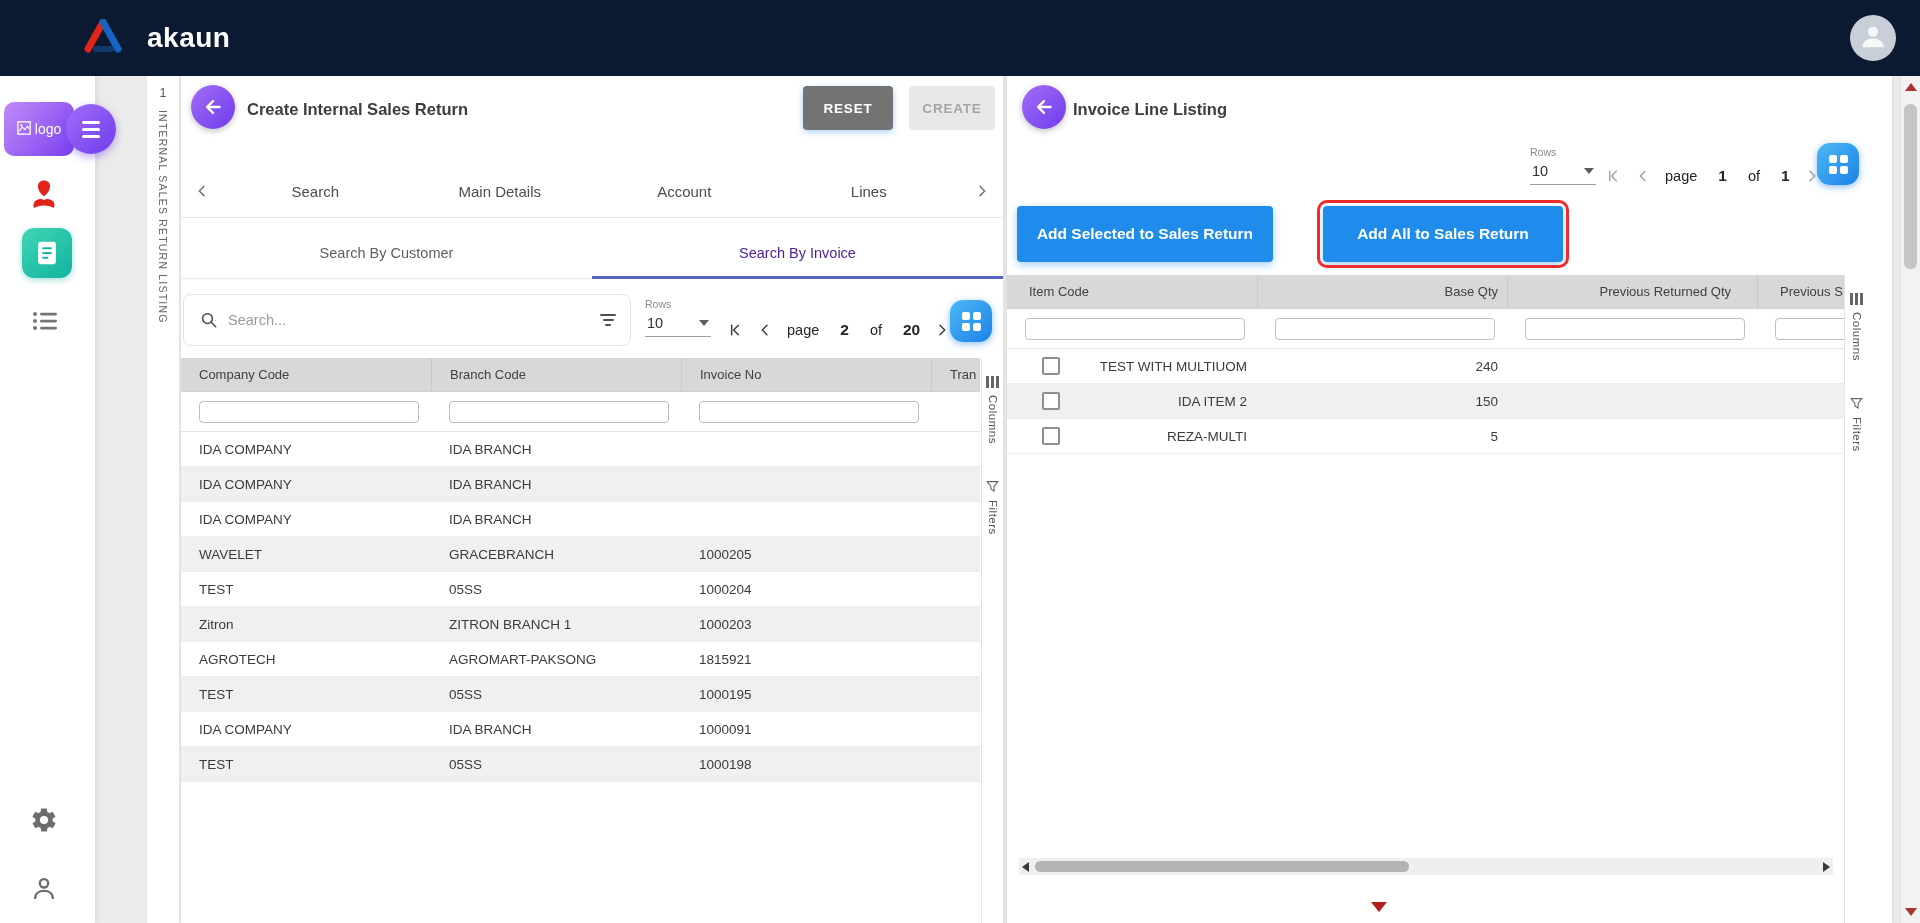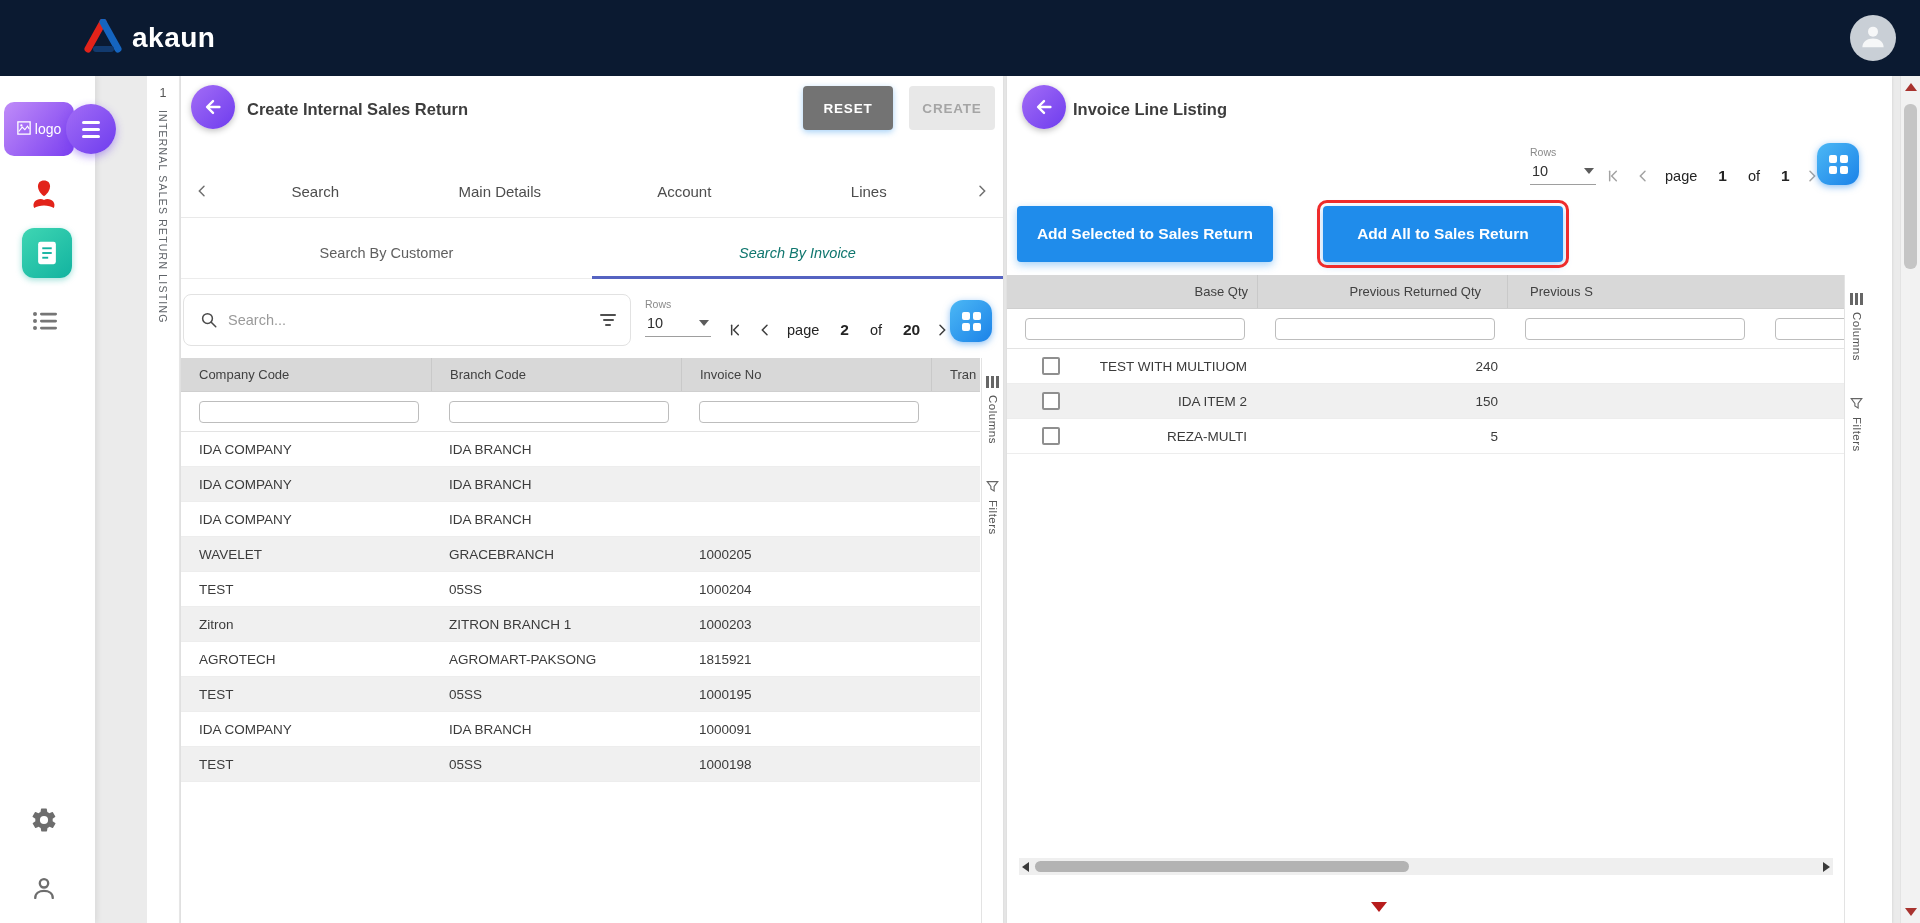--- a/index.html
+++ b/index.html
@@ -2,21 +2,21 @@
 <html><head>
 <meta charset="utf-8">
 <style>
   * { margin:0; padding:0; box-sizing:border-box; }
   html,body { width:1920px; height:923px; overflow:hidden; background:#ebebeb;
               font-family:"Liberation Sans", sans-serif; }
 
   
   .topbar { position:absolute; left:0; top:0; width:1920px; height:76px; background:#0b1a31;
             display:flex; align-items:center; z-index:30; }
-  .brand { display:flex; align-items:center; gap:10px; margin-left:84px; }
+  .brand { display:flex; align-items:center; gap:25px; margin-left:84px; }
   .brand-text { color:#ffffff; font-size:28px; font-weight:bold; letter-spacing:.5px; }
   .avatar { position:absolute; right:24px; top:15px; width:46px; height:46px; border-radius:50%;
             background:#c9cfd6; display:flex; align-items:center; justify-content:center; cursor:pointer; }
 
   
   .sidebar { position:absolute; left:0; top:76px; width:95px; bottom:0; background:#ffffff;
              box-shadow:2px 0 6px rgba(0,0,0,.08); z-index:20; }
   .logo-badge { position:absolute; left:4px; top:26px; width:70px; height:54px; border-radius:10px;
                 background:linear-gradient(130deg,#c08cf8,#7a3ff0); color:#fff; font-size:14px;
                 display:flex; align-items:center; justify-content:center; gap:4px; }
@@ -62,21 +62,21 @@
 
   
   .tabs-row { position:absolute; left:0; right:0; top:89px; height:53px; display:flex;
               align-items:center; border-bottom:1px solid #e9e9e9; }
   .tab-chev { width:42px; display:flex; align-items:center; justify-content:center; color:#6f6f6f; cursor:pointer; }
   .tab { flex:1; text-align:center; font-size:15px; color:#4d4d4d; cursor:pointer; }
   .subtabs-row { position:absolute; left:0; right:0; top:151px; height:52px; display:flex;
                  border-bottom:1px solid #ececec; }
   .subtab { flex:1; display:flex; align-items:center; justify-content:center; font-size:14.5px;
             color:#5f5f5f; cursor:pointer; position:relative; }
-  .subtab.active { color:#0f766e;font-style:italic; }
+  .subtab.active { color:#4c1d95; }
   .subtab.active::after { content:""; position:absolute; left:0; right:0; bottom:-1px; height:3px; background:#5563c1; }
 
   
   .search-box { position:absolute; left:2px; top:218px; width:448px; height:52px;
                 border:1px solid #e2e2e2; border-radius:8px; display:flex; align-items:center; background:#fff; }
   .search-box svg.mag { margin-left:16px; }
   .search-input { flex:1; border:none; outline:none; font-size:14.5px; color:#444; margin-left:10px;
                   font-family:"Liberation Sans", sans-serif; }
   .search-input::placeholder { color:#9a9a9a; }
   .filter-ic { margin-right:14px; cursor:pointer; display:flex; flex-direction:column; gap:3px; align-items:center; }
@@ -500,20 +500,21 @@
         <i></i>
         <i></i>
       </span>
   </button>
 
   <button class="btn btn-add-selected">Add Selected to Sales Return</button>
   <button class="btn btn-add-all">Add All to Sales Return</button>
 
   <div class="rtable">
     <div class="rhead thead">
+      <div class="hcell">Item Code</div>
       <div class="hcell num">Base Qty</div>
       <div class="hcell num2">Previous Returned Qty</div>
       <div class="hcell">Previous S</div>
     </div>
     <div class="rfilter tfilter">
       <div class="fcell">
           <input style="">
         </div>
       <div class="fcell">
           <input style="">

